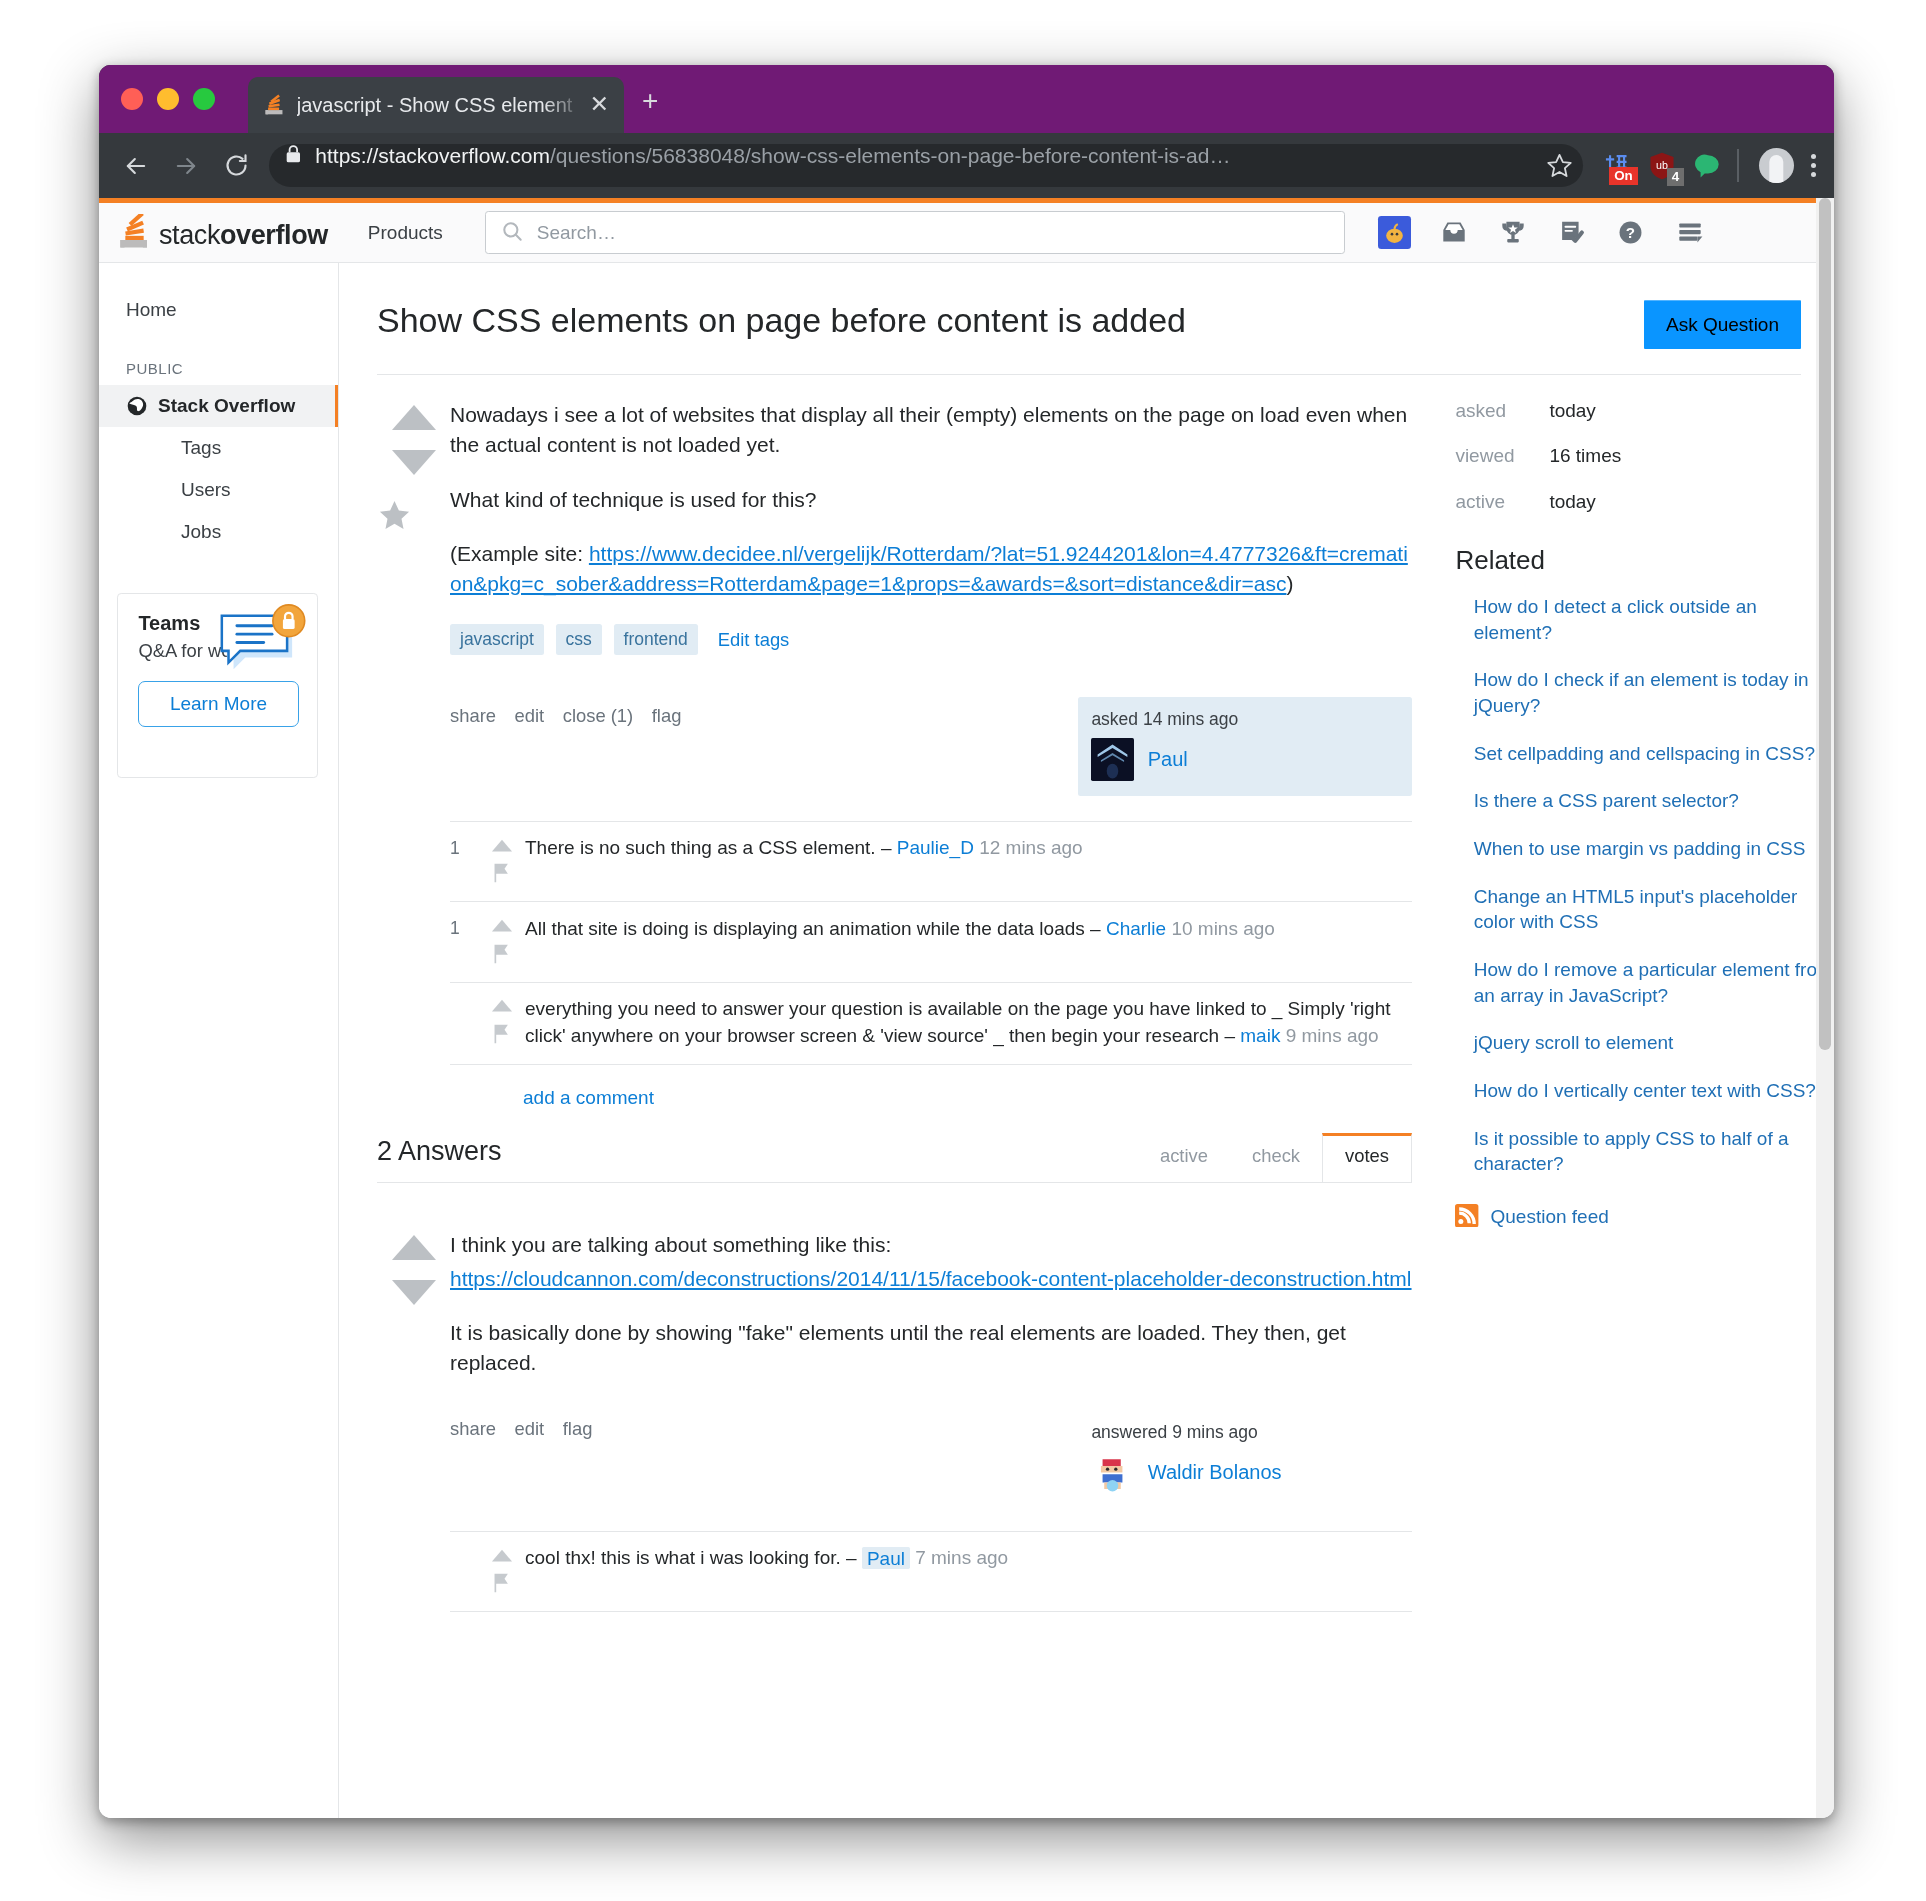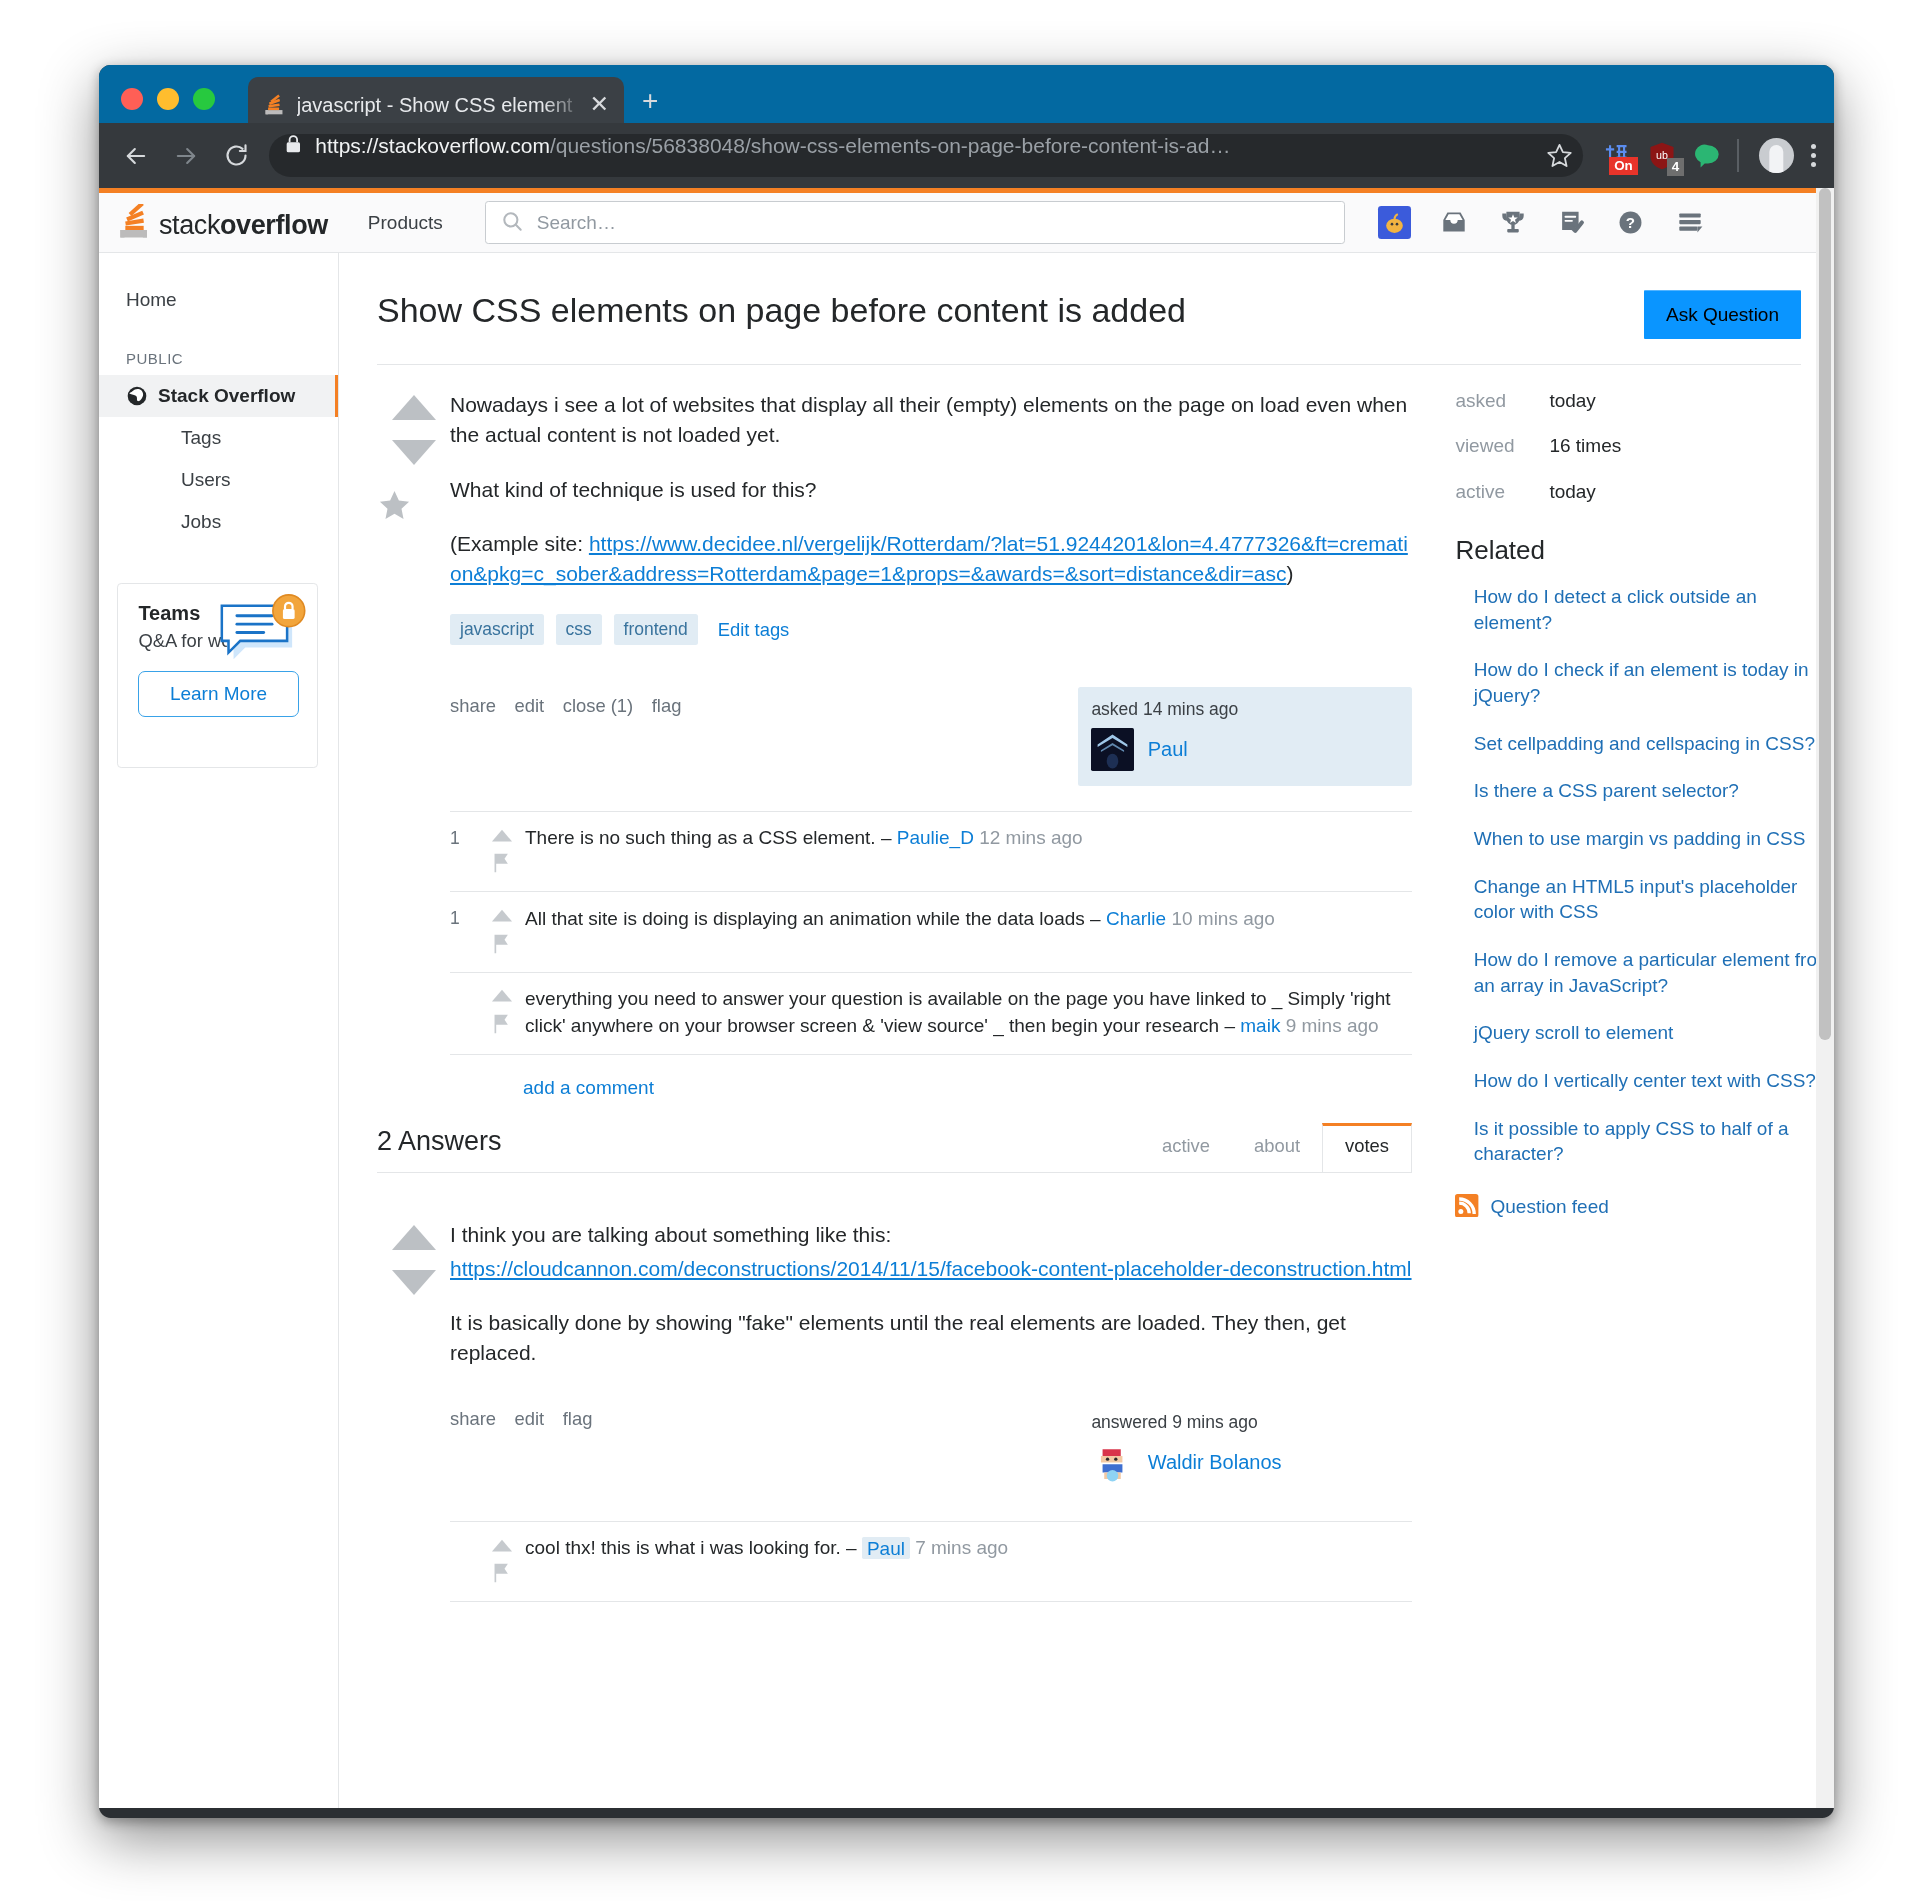--- a/index.html
+++ b/index.html
@@ -15,22 +15,22 @@
     position: absolute;
     left: 99px; top: 65px;
     width: 1735px; height: 1753px;
     border-radius: 11.7px;
     background: #2b2f33;
     box-shadow: 0 20px 58px rgba(0,0,0,0.45), 0 3.3px 11.7px rgba(0,0,0,0.3);
     overflow: hidden;
   }
   .tabstrip {
     position: relative;
-    height: 58px;
-    background: #0369a1;
+    height: 68px;
+    background: #701a75;
   }
   .traffic { position: absolute; left: 22px; top: 23.4px; display: flex; gap: 14px; }
   .dot { width: 22px; height: 22px; border-radius: 50%; }
   .dot.red { background: #ff5f56; }
   .dot.yellow { background: #ffbd2e; }
   .dot.green { background: #27c93f; }
 
   .tab {
     position: absolute;
     left: 149px; top: 11.7px;
@@ -578,21 +578,21 @@
 
                   <div class="add-comment">add a comment</div>
                 </div>
               </div>
             </div>
 
             <div class="answers-head">
               <div class="answers-count">2 Answers</div>
               <div class="sort-tabs">
                 <div class="sort-tab">active</div>
-                <div class="sort-tab">about</div>
+                <div class="sort-tab">check</div>
                 <div class="sort-tab active">votes</div>
               </div>
             </div>
             <div class="answers-rule"></div>
 
             <div class="post" style="padding-top:47px;">
               <div class="votecell">
                 <div class="arrow-up"></div>
                 <div class="arrow-down"></div>
               </div>

